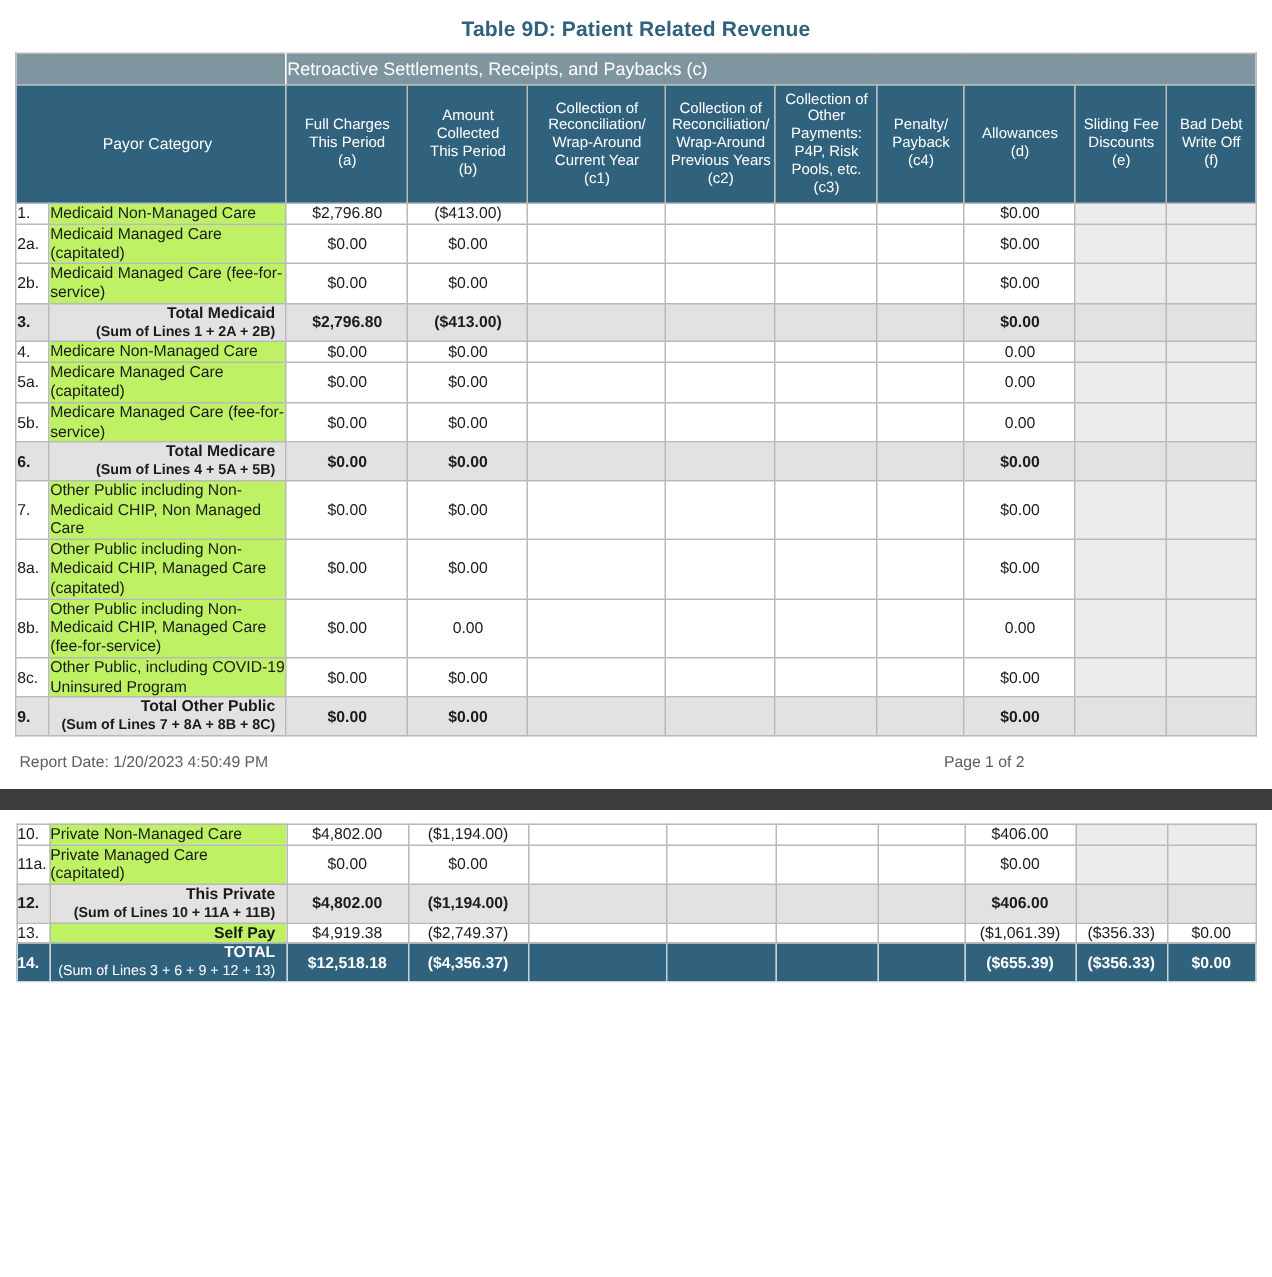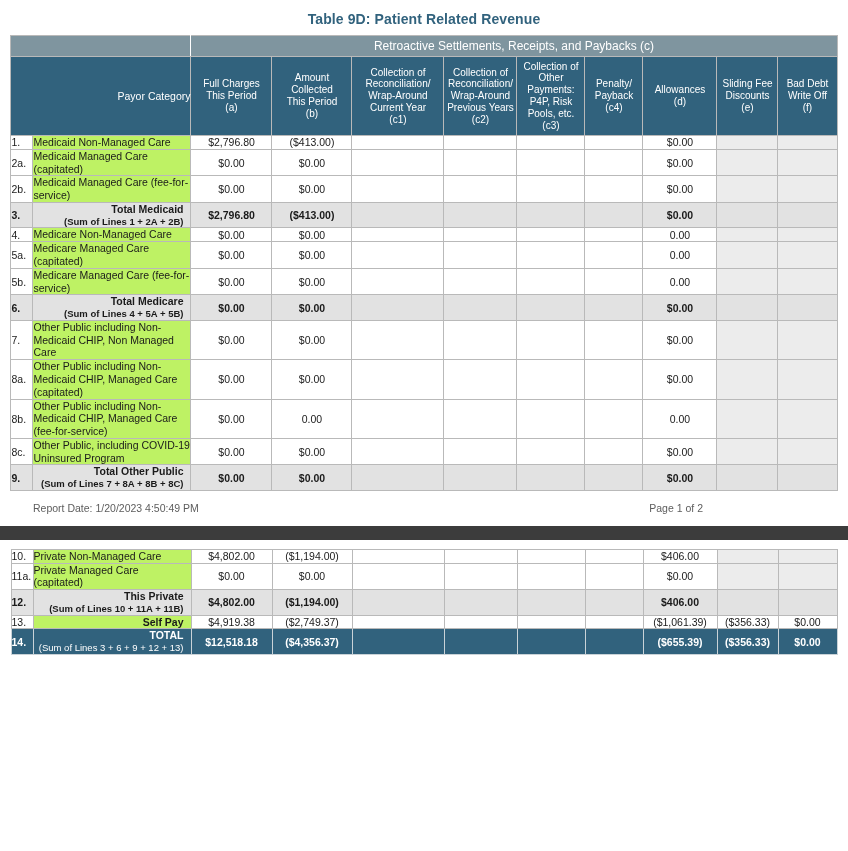--- a/index.html
+++ b/index.html
@@ -38,41 +38,40 @@
     vertical-align:middle;
     font-weight:normal;
   }
 
   
   .bandrow td{
     background:#7f959f;
     color:#ffffff;
     font-size:12px;
     font-weight:bold;
-    text-align:center;
     height:20px;
     border:1px solid #9aa9b1;
     border-bottom:1px solid #ffffff;
   }
   .band-blank{background:#7f959f !important;border-right:1px solid #ffffff !important;}
 
   .hdrrow th{
     background:#31627d;
     color:#ffffff;
     font-size:10px;
     font-weight:bold;
     text-align:center;
     line-height:1.18;
     height:78px;
     padding:2px 1px;
     border:1px solid #dcdcdc;
     border-top:none;
   }
   .hdrrow th.payor{
-    text-align:right;
+    text-align:center;
     padding-left:8px;
     font-size:10.5px;
   }
 
   
   .num{
     width:22px;
     text-align:left;
     padding-left:4px;
     font-size:10.5px;
@@ -112,21 +111,20 @@
 
   .footer{
     display:flex;
     justify-content:space-between;
     align-items:center;
     font-size:10.5px;
     color:#5d5d5d;
     padding:11px 13px 12px 13px;
     box-sizing:border-box;
     width:696px;
-    margin-left:20px;
   }
   .page-sep{
     height:14px;
     background:#3c3c3c;
     width:848px;
   }
   .pg2top{height:9px;background:#ffffff;}
   .pg2bot{height:9px;background:#ffffff;}
 </style>
 </head>

